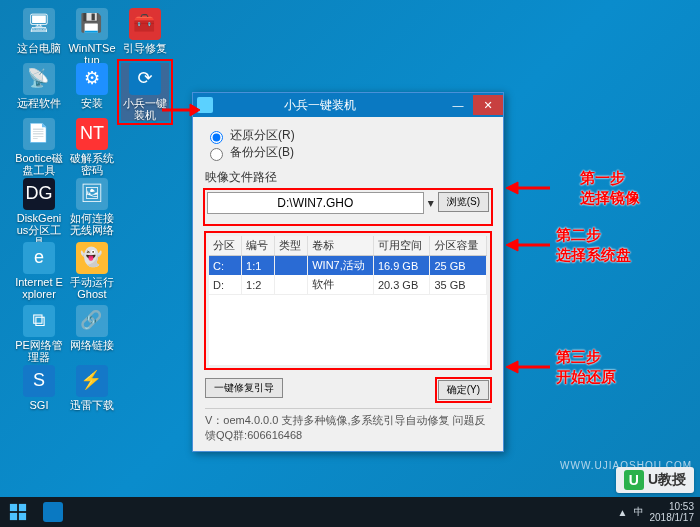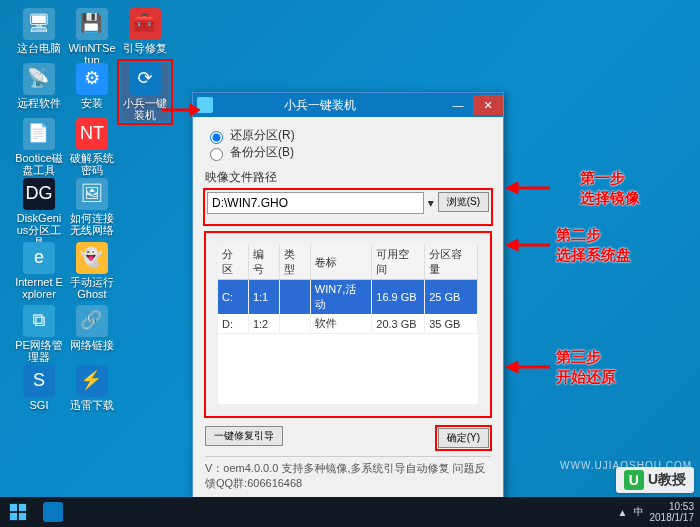--- a/index.html
+++ b/index.html
@@ -72,27 +72,28 @@
     color: #333;
   }
   .radio-row { display: flex; margin-bottom: 8px; flex-direction: column; }
   .radio-row label { display: flex; align-items: center; gap: 4px; cursor: pointer; }
   .radio-row .spacer { flex: 1; }
   .field-label { margin: 4px 0; }
   .path-row { display: flex; gap: 4px; margin-bottom: 8px; }
   .path-input {
     flex: 1; height: 20px; border: 1px solid #999; padding: 0 4px; font-size: 12px;
     background: #fff;
+    text-align: center;
   }
   .btn {
     height: 20px; padding: 0 8px; font-size: 10px;
     border: 1px solid #888; background: #e6e6e6; cursor: pointer;
   }
   .path-box { border: 2px solid #f00; padding: 2px; margin: -2px; margin-bottom: 6px; }
-  .table-box { border: 2px solid #f00; padding: 12px; margin: -1px; margin-bottom: 8px; }
+  .table-box { border: 2px solid #f00; padding: 3px; margin: -1px; margin-bottom: 8px; }
   table.parts {
     width: 100%; border-collapse: collapse; font-size: 11px;
     background: #fff;
   }
   table.parts th {
     background: #f4f4f4; border-bottom: 1px solid #ccc; border-right: 1px solid #ddd;
     padding: 2px 4px; font-weight: normal; text-align: left;
   }
   table.parts td { padding: 2px 4px; border-right: 1px solid #eee; }
   table.parts tr.sel td { background: #2a6bd4; color: #fff; }

